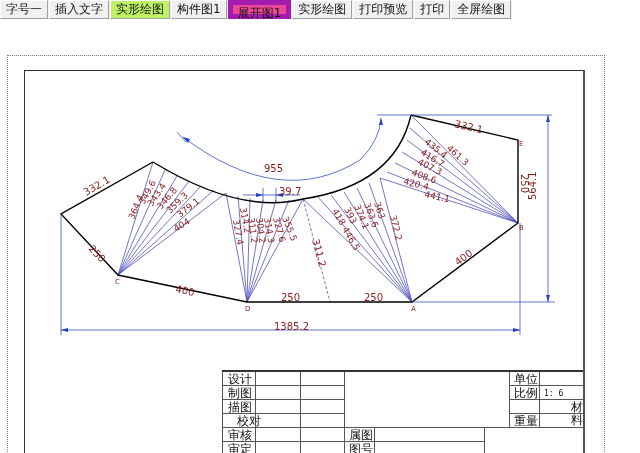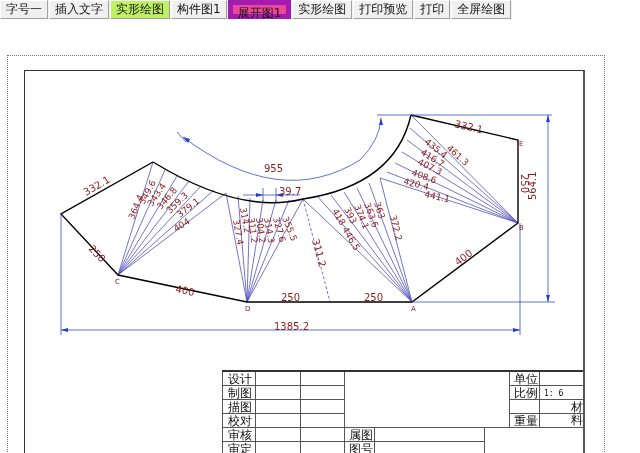--- a/index.html
+++ b/index.html
@@ -188,21 +188,21 @@
   <div class="tb-line" style="left:78px;top:0;width:1px;height:83px;"></div>
   <div class="tb-line" style="left:122px;top:0;width:1px;height:83px;"></div>
   <div class="tb-line" style="left:152px;top:55px;width:1px;height:28px;"></div>
   <div class="tb-line" style="left:262px;top:55px;width:1px;height:28px;"></div>
   <div class="tb-line" style="left:287px;top:0;width:1px;height:55px;"></div>
   <div class="tb-line" style="left:317px;top:0;width:1px;height:55px;"></div>
 
   <div class="tb-cell" style="left:6px;top:1px;">设计</div>
   <div class="tb-cell" style="left:6px;top:15px;">制图</div>
   <div class="tb-cell" style="left:6px;top:29px;">描图</div>
-  <div class="tb-cell" style="left:6px;top:43px;">校对</div>
+  <div class="tb-cell" style="left:15px;top:43px;">校对</div>
   <div class="tb-cell" style="left:6px;top:57px;">审核</div>
   <div class="tb-cell" style="left:6px;top:71px;">审定</div>
 
   <div class="tb-cell" style="left:127px;top:57px;">属图</div>
   <div class="tb-cell" style="left:127px;top:71px;">图号</div>
 
   <div class="tb-cell" style="left:292px;top:1px;">单位</div>
   <div class="tb-cell" style="left:292px;top:15px;">比例</div>
   <div class="tb-cell" style="left:322px;top:15px;font-family:'DejaVu Sans Mono', monospace;font-size:8px;">1: 6</div>
   <div class="tb-cell" style="left:305px;top:29px;margin-left:44px;">材料</div>

